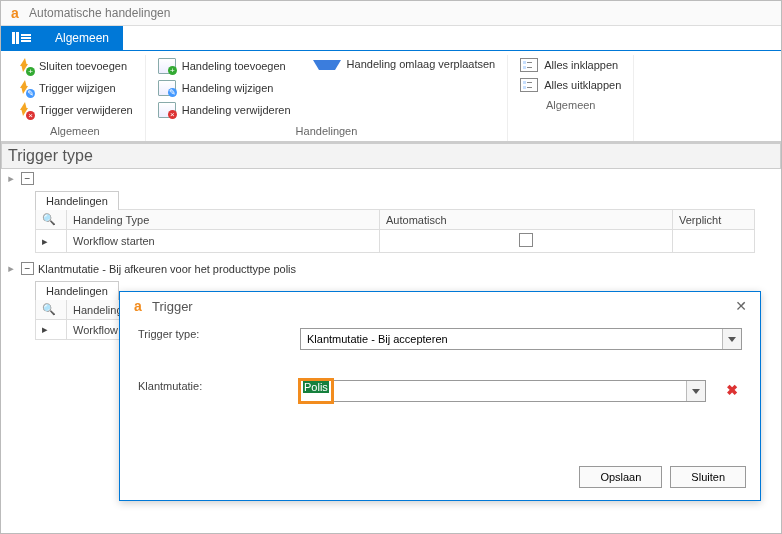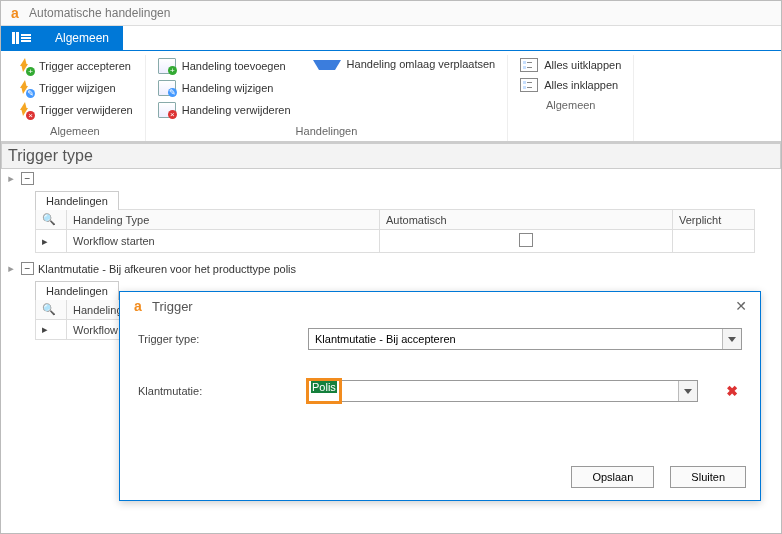--- a/index.html
+++ b/index.html
@@ -41,30 +41,30 @@
 .subgrid-table td{background:#fff}
 .col-search{width:18px;text-align:center;color:#aaa}
 .col-type{width:300px}
 .col-auto{width:280px}
 .chk{width:12px;height:12px;border:1px solid #888;display:inline-block;margin:0 auto}
 .dialog{position:absolute;left:118px;top:290px;width:640px;height:208px;border:1px solid #0078D7;background:#fff;box-shadow:0 2px 8px rgba(0,0,0,.2)}
 .dlg-title{display:flex;align-items:center;justify-content:space-between;padding:6px 10px;font-size:13px;color:#555}
 .dlg-title-left{display:flex;align-items:center;gap:6px}
 .dlg-close{cursor:pointer;font-size:14px;color:#666;width:18px;text-align:center}
 .dlg-body{padding:8px 18px;display:flex;flex-direction:column;gap:30px}
-.form-row{display:flex;align-items:center;gap:20px}
+.form-row{display:flex;gap:12px}
 .form-label{width:150px;color:#444}
 .combo{flex:1;display:flex;align-items:stretch;border:1px solid #999;height:20px;background:#fff}
 .combo input{flex:1;border:none;outline:none;padding:0 6px;font:inherit}
 .combo .dd{width:18px;border-left:1px solid #bbb;display:flex;align-items:center;justify-content:center;cursor:pointer;background:#f4f4f4}
 .combo .dd::after{content:"";width:0;height:0;border-left:4px solid transparent;border-right:4px solid transparent;border-top:5px solid #555}
 .del-btn{width:20px;height:20px;margin-left:4px;display:flex;align-items:center;justify-content:center;color:#d33;font-weight:bold;cursor:pointer;font-size:14px}
 .highlight{border:3px solid #F28C1E;padding:0 2px;margin:-3px 0 -3px -3px}
 .sel-text{background:#15803d;color:#fff;padding:0 1px}
-.dlg-footer{position:absolute;right:14px;bottom:12px;display:flex;gap:16px}
+.dlg-footer{position:absolute;right:14px;bottom:12px;display:flex;gap:8px}
 .btn{border:1px solid #999;background:#fafafa;padding:4px 20px;font:inherit;cursor:pointer}
 </style>
 </head>
 <body>
 
 <div class="window">
   <div class="titlebar">
     <span class="app-icon">a</span>
     <span>Automatische handelingen</span>
   </div>
@@ -80,21 +80,21 @@
     <div class="tab">Algemeen</div>
   </div>
 
   <div class="ribbon">
     <div class="group">
       <div class="group-items">
         <div class="rb-btn">
             <span class="ic ic-lightning">
               <span class="badge badge-add">+</span>
             </span>
-            <span>Trigger accepteren</span>
+            <span>Sluiten toevoegen</span>
           </div>
         <div class="rb-btn">
             <span class="ic ic-lightning">
               <span class="badge badge-edit">✎</span>
             </span>
             <span>Trigger wijzigen</span>
           </div>
         <div class="rb-btn">
             <span class="ic ic-lightning">
               <span class="badge badge-del">×</span>
@@ -134,25 +134,25 @@
             </div>
         </div>
       </div>
       <div class="group-label">Handelingen</div>
     </div>
 
     <div class="group">
       <div class="group-items">
         <div class="rb-btn">
             <span class="ic ic-tree"></span>
+            <span>Alles inklappen</span>
+          </div>
+        <div class="rb-btn">
+            <span class="ic ic-tree"></span>
             <span>Alles uitklappen</span>
-          </div>
-        <div class="rb-btn">
-            <span class="ic ic-tree"></span>
-            <span>Alles inklappen</span>
           </div>
       </div>
       <div class="group-label">Algemeen</div>
     </div>
   </div>
 
   <div class="grid-area">
     <div class="grid-header">Trigger type</div>
 
     <div class="trigger-row">

